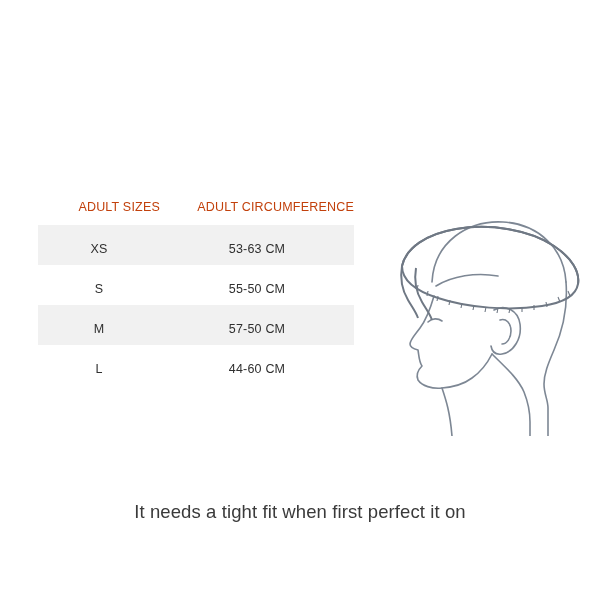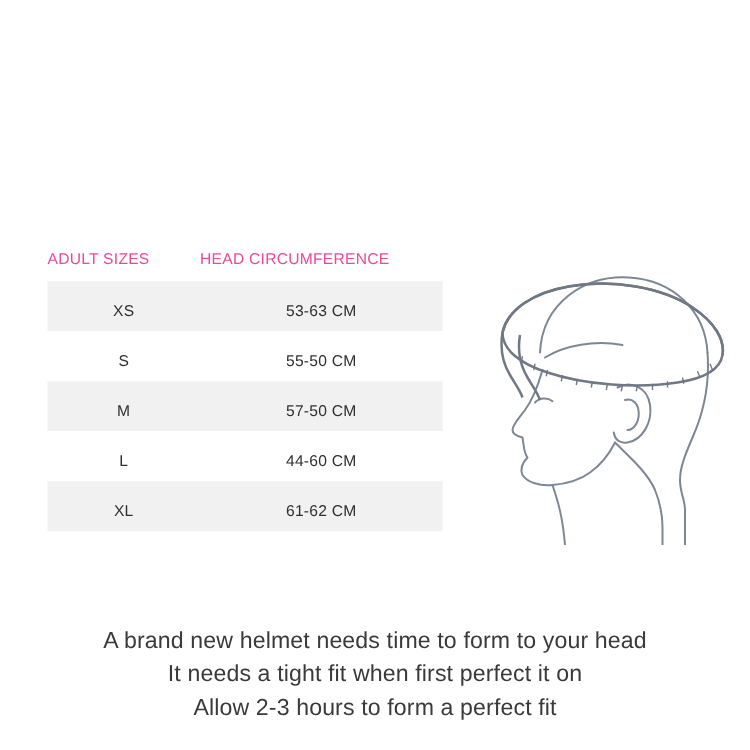--- a/index.html
+++ b/index.html
@@ -30,24 +30,24 @@
     width: 316px;
     border-collapse: collapse;
     table-layout: fixed;
   }
   #size-chart col.c1 { width: 122px; }
   #size-chart col.c2 { width: 194px; }
 
   #size-chart th {
     font-weight: normal;
     font-size: 12.5px;
-    color: #ec4899;
+    color: #c2410c;
     letter-spacing: 0.2px;
     padding: 7px 0 11px 0;
-    text-align: left;
+    text-align: right;
     background: #ffffff;
   }
   #size-chart td {
     font-size: 12.5px;
     color: #2f2f2f;
     text-align: center;
     padding: 17px 0 9px 0;
     letter-spacing: 0.2px;
   }
   #size-chart tr.shaded td {
@@ -87,43 +87,39 @@
 <div id="page">
 
   <table id="size-chart">
     <colgroup>
         <col class="c1">
         <col class="c2">
       </colgroup>
     <thead>
       <tr>
         <th>ADULT SIZES</th>
-        <th>HEAD CIRCUMFERENCE</th>
+        <th>ADULT CIRCUMFERENCE</th>
       </tr>
     </thead>
     <tbody>
       <tr class="shaded">
         <td>XS</td>
         <td>53-63 CM</td>
       </tr>
       <tr class="plain">
         <td>S</td>
         <td>55-50 CM</td>
       </tr>
       <tr class="shaded">
         <td>M</td>
         <td>57-50 CM</td>
       </tr>
       <tr class="plain">
         <td>L</td>
         <td>44-60 CM</td>
-      </tr>
-      <tr class="shaded">
-        <td>XL</td>
-        <td>61-62 CM</td>
       </tr>
     </tbody>
   </table>
 
   <div id="head-figure">
     <svg width="218" height="250" viewBox="0 0 218 250" xmlns="http://www.w3.org/2000/svg">
       <g fill="none" stroke="#7d8794" stroke-width="1.6" stroke-linejoin="round" stroke-linecap="round">
 
         <path d="M60 96 C62 56, 96 34, 131 36 C166 38, 192 62, 194 96"></path>
 
@@ -172,18 +168,16 @@
           <line x1="196" y1="105" x2="198" y2="110"></line>
         </g>
 
         <path d="M30 80 C28 92, 30 104, 36 114 C40 121, 44 126, 46 132" fill="none" stroke="#6f7884" stroke-width="2"></path>
         <path d="M44 82 C42 94, 44 106, 50 116 C54 123, 58 128, 60 134" fill="none" stroke="#6f7884" stroke-width="2"></path>
       </g>
     </svg>
   </div>
 
   <div id="caption">
-    <div>A brand new helmet needs time to form to your head</div>
     <div>It needs a tight fit when first perfect it on</div>
-    <div>Allow 2-3 hours to form a perfect fit</div>
   </div>
 
 </div>
 
 </body></html>

